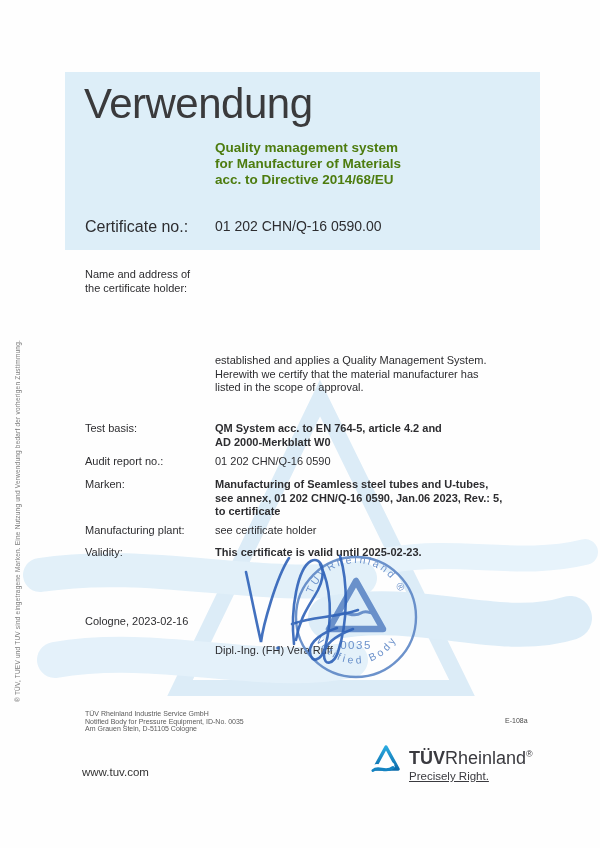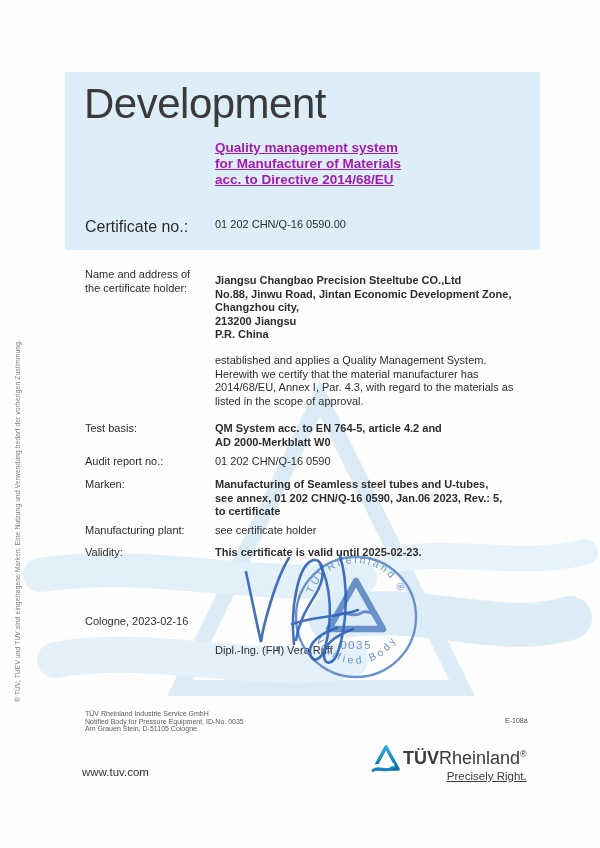--- a/index.html
+++ b/index.html
@@ -19,38 +19,38 @@
 
   
   .header-box {
     position:absolute; left:65px; top:72px; width:475px; height:178px;
     background:#ddeef8; z-index:1;
   }
   .cert-title {
     position:absolute; left:19px; top:8px;
     font-size:42px; font-weight:400; color:#3a3a3c; letter-spacing:-.5px;
   }
-  .subtitle { position:absolute; left:150px; top:68px; font-size:13.5px; font-weight:bold; line-height:16px; color:#a21caf;text-decoration:underline; }
+  .subtitle { position:absolute; left:150px; top:68px; font-size:13.5px; font-weight:bold; line-height:16px; color:#4d7c0f; }
   .certno-label { position:absolute; left:20px; top:146px; font-size:16px; }
-  .certno-value { position:absolute; left:150px; top:146px; font-size:11px; }
+  .certno-value { position:absolute; left:150px; top:146px; font-size:14px; }
 
   .label { position:absolute; left:85px; font-size:11px; line-height:13.5px; color:#2d2d30; z-index:2; width:122px; }
   .value { position:absolute; left:215px; font-size:11px; line-height:13.5px; color:#2d2d30; z-index:2; width:340px; }
   .bold { font-weight:bold; }
 
   .sig-svg   { position:absolute; left:232px; top:548px; z-index:4; }
   .stamp-svg { position:absolute; left:291px; top:553px; z-index:3; }
 
   .footer-company { position:absolute; left:85px; top:710px; font-size:7px; line-height:7.5px; color:#5a5a5a; z-index:2; }
   .form-code { position:absolute; left:505px; top:717px; font-size:7px; color:#4a4a4a; z-index:2; }
   .website { position:absolute; left:82px; top:766px; font-size:11.5px; color:#333; z-index:2; }
 
   .logo { position:absolute; left:371px; top:744px; z-index:2; display:flex; }
   .logo-icon { width:30px; height:30px; }
-  .logo-text-wrap { margin-left:2px;text-align:right; }
+  .logo-text-wrap { margin-left:8px; }
   .logo-text { font-size:18px; color:#3a3a3f; line-height:20px; white-space:nowrap; }
   .logo-tuv { font-weight:bold; }
   .logo-reg { font-size:9px; vertical-align:7px; }
   .logo-tagline { font-size:11.5px; color:#3a3a3f; margin-top:2px;text-decoration:underline; }
 </style>
 </head>
 <body>
 
 <div class="page">
 
@@ -58,43 +58,35 @@
     <path d="M320,398 L180,688 L462,688 Z" fill="none" stroke="#dcecf7" stroke-width="16"></path>
     <path d="M40,575 C150,558 260,592 360,578" stroke="#e2f0f9" stroke-width="34" fill="none" stroke-linecap="round"></path>
     <path d="M330,618 C420,600 500,640 570,618" stroke="#ddedf8" stroke-width="44" fill="none" stroke-linecap="round"></path>
     <path d="M55,660 C160,642 260,678 350,660" stroke="#e4f1fa" stroke-width="36" fill="none" stroke-linecap="round"></path>
     <path d="M390,560 C460,548 520,568 585,552" stroke="#e7f3fb" stroke-width="26" fill="none" stroke-linecap="round"></path>
   </svg>
 
   <div class="side-note">®  TÜV, TUEV und TUV sind eingetragene Marken. Eine Nutzung und Verwendung bedarf der vorherigen Zustimmung.</div>
 
   <div class="header-box">
-    <div class="cert-title">Development</div>
+    <div class="cert-title">Verwendung</div>
     <div class="subtitle">
       <div>Quality management system</div>
       <div>for Manufacturer of Materials</div>
       <div>acc. to Directive 2014/68/EU</div>
     </div>
     <div class="certno-label">Certificate no.:</div>
     <div class="certno-value">01 202 CHN/Q-16 0590.00</div>
   </div>
 
   <div class="label" style="top:268px">Name and address of the certificate holder:</div>
-  <div class="value bold" style="top:274px">
-    <div>Jiangsu Changbao Precision Steeltube CO.,Ltd</div>
-    <div>No.88, Jinwu Road, Jintan Economic Development Zone,</div>
-    <div>Changzhou city,</div>
-    <div>213200 Jiangsu</div>
-    <div>P.R. China</div>
-  </div>
 
   <div class="value" style="top:354px">
     <div>established and applies a Quality Management System.</div>
     <div>Herewith we certify that the material manufacturer has</div>
-    <div>2014/68/EU, Annex I, Par. 4.3, with regard to the materials as</div>
     <div>listed in the scope of approval.</div>
   </div>
 
   <div class="label" style="top:422px">Test basis:</div>
   <div class="value bold" style="top:422px">
     <div>QM System acc. to EN 764-5, article 4.2 and</div>
     <div>AD 2000-Merkblatt W0</div>
   </div>
 
   <div class="label" style="top:455px">Audit report no.:</div>

